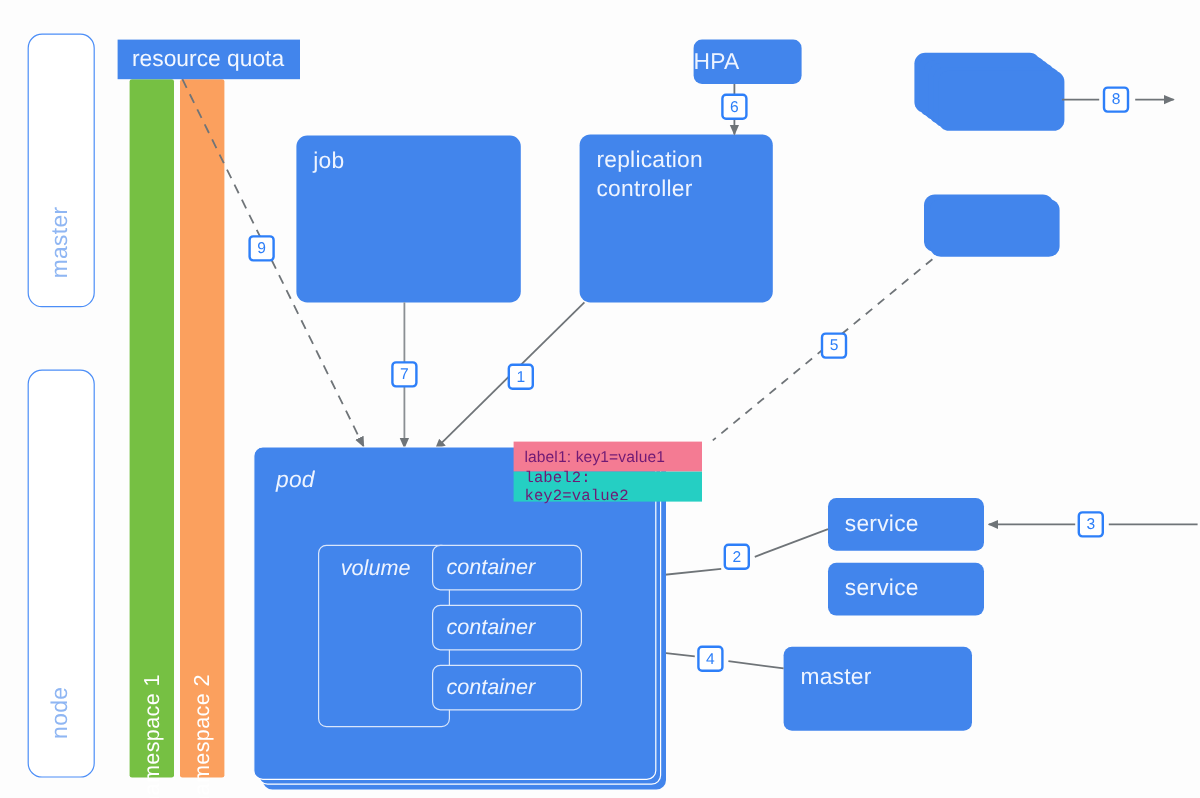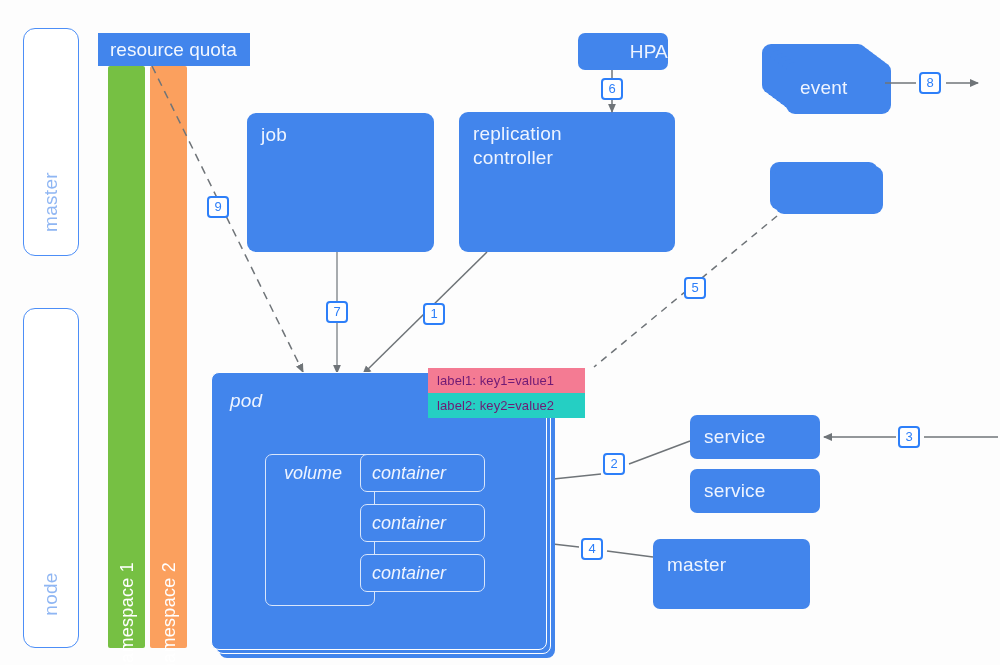--- a/index.html
+++ b/index.html
@@ -86,21 +86,21 @@
   .chip {
     font-size: 13px;
     color: #701a75;
     display: flex;
     align-items: center;
     padding-left: 9px;
     box-sizing: border-box;
     letter-spacing: .1px;
   }
   .chip-pink { background: #f47b93; }
-  .chip-teal { background: #25cfc3; }
+  .chip-teal { background: #25cfc3; font-family: Liberation Mono, monospace; }
 
   
   .inner-box {
     border: 1.5px solid #d9e6fb;
     border-radius: 7px;
     box-sizing: border-box;
     background: #4285ec;
   }
   .inner-box .inner-label {
     position: absolute;
@@ -197,38 +197,35 @@
 
   <div class="abs quota" style="left:98px; top:33px; width:152px; height:33px; z-index:10;padding-left:12px;">
     <span>resource quota</span>
   </div>
 
   <div class="abs node rounded-lg" style="left:247px; top:113px; width:187px; height:139px;">
     <span class="node-label">job</span>
   </div>
 
   <div class="abs node rounded-md" style="left:578px; top:33px; width:90px; height:37px;">
-    <span class="node-label" style="left:16px;right:0;top:50%;transform:translateY(-50%);text-align:right;">HPA</span>
-  </div>
-
-  <div class="abs node rounded-lg" style="left:459px; top:112px; width:216px; height:140px;padding-left:32px;">
+    <span class="node-label" style="left:0;right:0;top:50%;transform:translateY(-50%);text-align:left;">HPA</span>
+  </div>
+
+  <div class="abs node rounded-lg" style="left:483px; top:112px; width:161px; height:140px;padding-left:32px;">
     <span class="node-label">replication
 controller</span>
   </div>
 
   <div class="abs" style="left:762px; top:44px; width:125px; height:70px;">
     <div class="deck-card" style="left:0px;  top:0px;  width:105px; height:50px;"></div>
     <div class="deck-card" style="left:4px;  top:3px;  width:105px; height:50px;"></div>
     <div class="deck-card" style="left:8px;  top:6px;  width:105px; height:50px;"></div>
     <div class="deck-card" style="left:12px; top:9px;  width:105px; height:50px;"></div>
     <div class="deck-card" style="left:16px; top:12px; width:105px; height:50px;"></div>
     <div class="deck-card" style="left:20px; top:15px; width:105px; height:50px;"></div>
-    <div class="deck-card" style="left:24px; top:18px; width:105px; height:52px;">
-      <span class="node-label" style="left:14px; top:50%; transform:translateY(-50%);">event</span>
-    </div>
   </div>
 
   <div class="abs" style="left:770px; top:162px; width:125px; height:60px;">
     <div class="deck-card" style="left:0px;  top:0px;  width:108px; height:48px;"></div>
     <div class="deck-card" style="left:5px;  top:4px;  width:108px; height:48px;"></div>
   </div>
 
   <div class="abs" style="left:211px; top:372px; width:348px; height:286px; z-index:8;font-style:italic;">
 
     <div class="deck-card" style="left:8px; top:8px; width:336px; height:278px; border-radius:8px;"></div>

